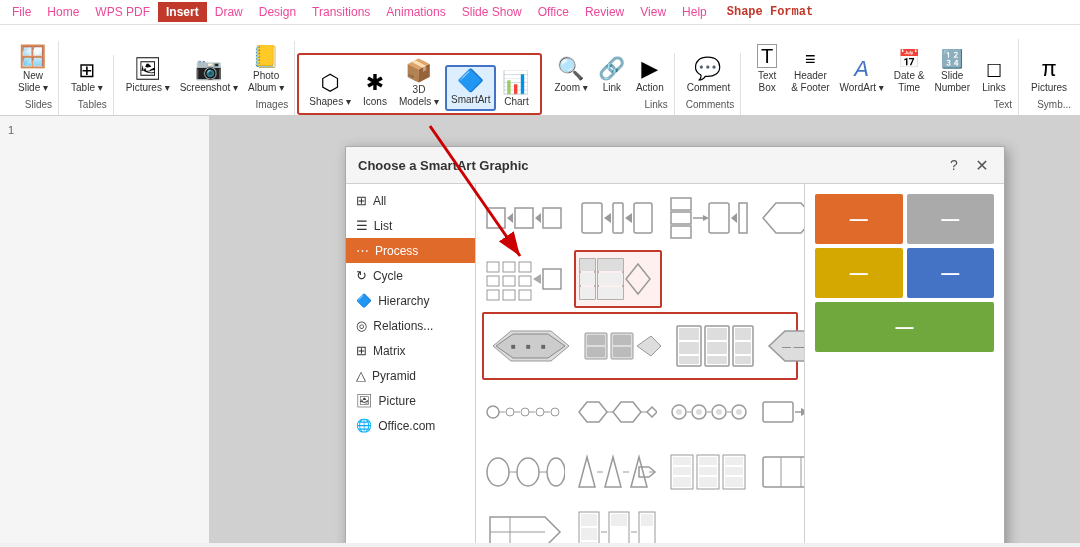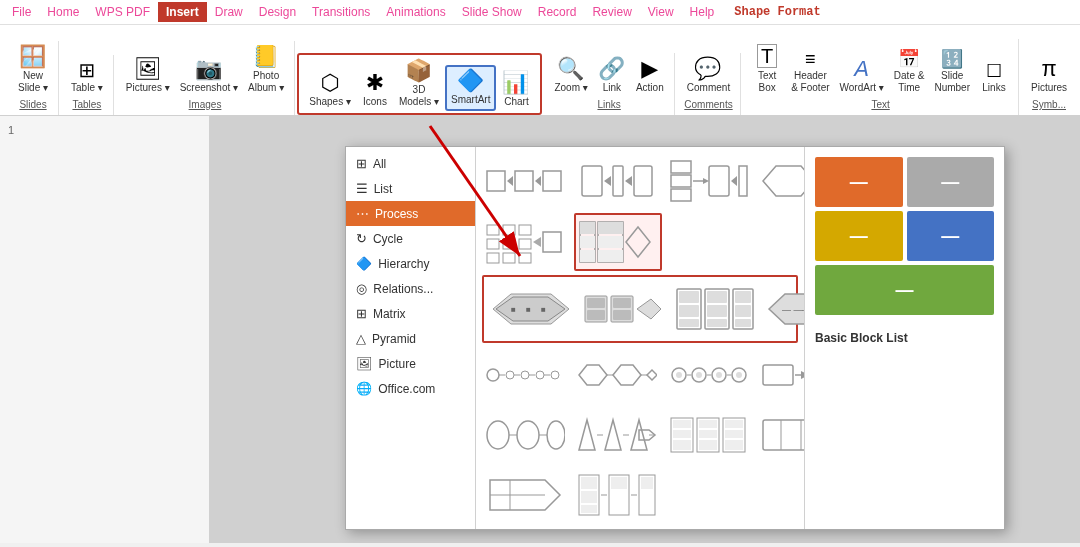--- a/index.html
+++ b/index.html
@@ -11,21 +11,21 @@
     
     .menu-bar { display: flex; align-items: center; background: #fff; padding: 2px 4px; border-bottom: 1px solid #e0e0e0; }
     .menu-bar span { padding: 3px 8px; cursor: pointer; font-size: 12px; color: #ec4899; }
     .menu-bar span.active { color: #fff; background: #d04a02; }
 
     
     .ribbon { display: flex; align-items: flex-end; padding: 4px 8px 0; background: #fff; min-height: 90px; gap: 2px; }
     .ribbon-group { display: flex; flex-direction: column; align-items: center; padding: 2px 6px; border-right: 1px solid #e0e0e0; min-width: fit-content; }
     .ribbon-group:last-child { border-right: none; }
     .ribbon-group-items { display: flex; align-items: flex-end; gap: 2px; flex: 1; }
-    .ribbon-group-label { font-size: 10px; color: #555; margin-top: 2px; padding-bottom: 3px; text-align: center; width: 100%; text-decoration: underline; }
+    .ribbon-group-label { font-size: 10px; color: #555; margin-top: 2px; padding-bottom: 3px; text-align: right; width: 100%; }
     .ribbon-btn { display: flex; flex-direction: column; align-items: center; justify-content: flex-end; padding: 3px 4px; border-radius: 3px; cursor: pointer; min-width: 36px; }
     .ribbon-btn-icon { font-size: 22px; line-height: 1; margin-bottom: 2px; }
     .ribbon-btn-label { font-size: 10px; color: #333; text-align: center; line-height: 1.2; }
 
     
     .app-body { display: flex; height: calc(547px - 120px); }
     .slide-panel { width: 210px; background: #f5f5f5; border-right: 1px solid #d0d0d0; padding: 8px; overflow-y: auto; }
     .slide-thumb { border: 2px solid #c0392b; background: #fff; border-radius: 2px; width: 160px; height: 100px; display: flex; align-items: center; justify-content: center; margin: 0 auto; position: relative; cursor: pointer; }
     .slide-thumb-label { font-size: 14px; color: #666; }
     .slide-number { font-size: 11px; color: #666; margin-bottom: 4px; }
@@ -79,21 +79,21 @@
   <div class="menu-bar">
     <span>File</span>
     <span>Home</span>
     <span>WPS PDF</span>
     <span class="active" style="background:#c0392b;color:#fff;font-weight:bold;">Insert</span>
     <span>Draw</span>
     <span>Design</span>
     <span>Transitions</span>
     <span>Animations</span>
     <span>Slide Show</span>
-    <span>Record</span>
+    <span>Office</span>
     <span>Review</span>
     <span>View</span>
     <span>Help</span>
     <span style="color:#c0392b;font-weight:600;margin-left:4px;font-family:Liberation Mono, monospace;">Shape Format</span>
   </div>
 
   <div class="ribbon">
 
     <div class="ribbon-group">
       <div class="ribbon-group-items">
@@ -241,20 +241,27 @@
         <marker id="arrowhead" markerWidth="8" markerHeight="6" refX="8" refY="3" orient="auto">
           <polygon points="0 0, 8 3, 0 6" fill="#cc0000"></polygon>
         </marker>
       </defs>
       <line x1="220" y1="10" x2="310" y2="140" stroke="#cc0000" stroke-width="3" marker-end="url(#arrowhead)"></line>
     </svg>
 
     <div class="dialog-overlay">
       <div class="dialog">
 
+        <div class="dialog-titlebar">
+          <span class="dialog-title">Choose a SmartArt Graphic</span>
+          <div class="dialog-controls">
+            <button class="dialog-control-btn">?</button>
+            <button class="dialog-control-btn dialog-close">✕</button>
+          </div>
+        </div>
 
         <div class="dialog-body">
 
           <div class="dialog-sidebar">
             <div class="dialog-sidebar-item">
               <span class="dialog-sidebar-icon">⊞</span>
               <span>All</span>
             </div>
             <div class="dialog-sidebar-item">
               <span class="dialog-sidebar-icon">☰</span>
@@ -547,20 +554,19 @@
               <div class="preview-color-block" style="background:#d4a800;">
                 <span>—</span>
               </div>
               <div class="preview-color-block" style="background:#4472c4;">
                 <span>—</span>
               </div>
               <div class="preview-color-block" style="background:#70a83e;grid-column:1/3;">
                 <span>—</span>
               </div>
             </div>
-            <div class="preview-title">Basic Block List</div>
           </div>
         </div>
 
       </div>
     </div>
   </div>
 </div>
 
 </body></html>

